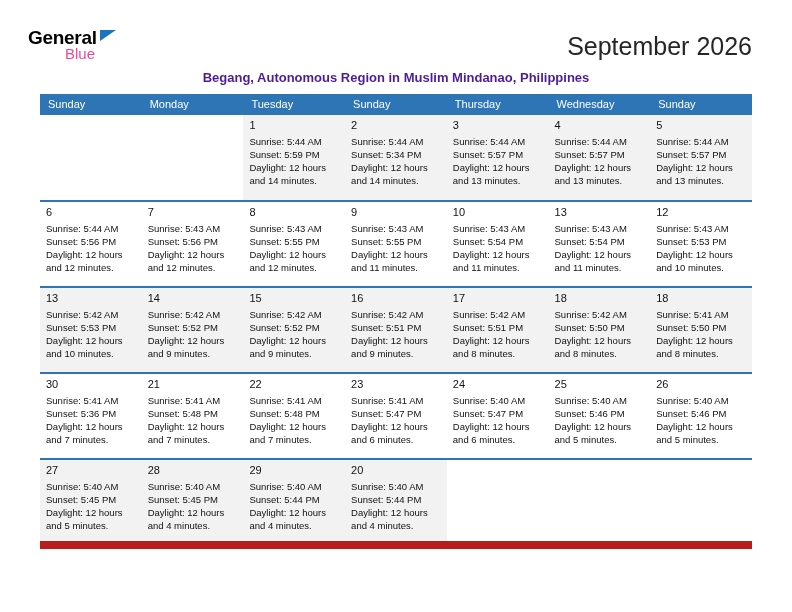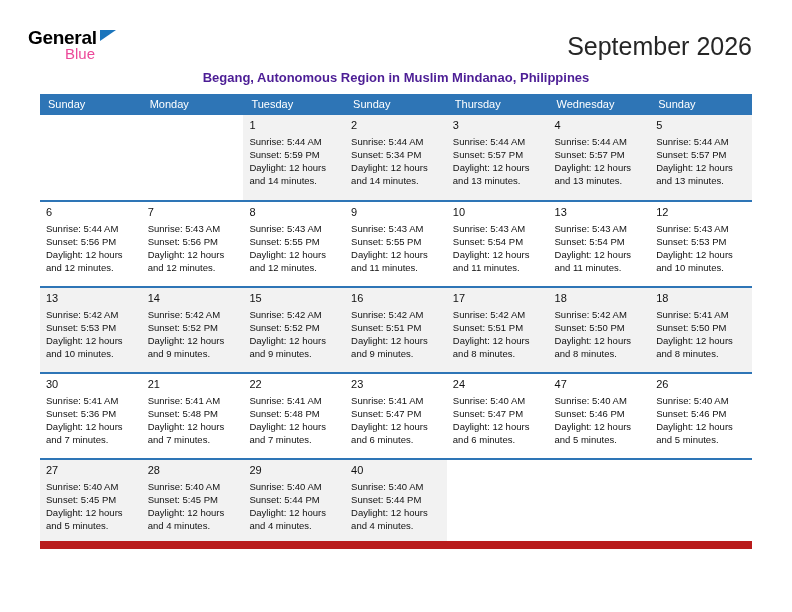--- a/index.html
+++ b/index.html
@@ -217,21 +217,21 @@
             <div>Sunset: 5:47 PM</div>
             <div>Daylight: 12 hours and 6 minutes.</div>
           </td>
           <td class="filled">
             <div class="day-num">24</div>
             <div>Sunrise: 5:40 AM</div>
             <div>Sunset: 5:47 PM</div>
             <div>Daylight: 12 hours and 6 minutes.</div>
           </td>
           <td class="filled">
-            <div class="day-num">47</div>
+            <div class="day-num">25</div>
             <div>Sunrise: 5:40 AM</div>
             <div>Sunset: 5:46 PM</div>
             <div>Daylight: 12 hours and 5 minutes.</div>
           </td>
           <td class="filled">
             <div class="day-num">26</div>
             <div>Sunrise: 5:40 AM</div>
             <div>Sunset: 5:46 PM</div>
             <div>Daylight: 12 hours and 5 minutes.</div>
           </td>
@@ -249,21 +249,21 @@
             <div>Sunset: 5:45 PM</div>
             <div>Daylight: 12 hours and 4 minutes.</div>
           </td>
           <td class="filled">
             <div class="day-num">29</div>
             <div>Sunrise: 5:40 AM</div>
             <div>Sunset: 5:44 PM</div>
             <div>Daylight: 12 hours and 4 minutes.</div>
           </td>
           <td class="filled">
-            <div class="day-num">40</div>
+            <div class="day-num">20</div>
             <div>Sunrise: 5:40 AM</div>
             <div>Sunset: 5:44 PM</div>
             <div>Daylight: 12 hours and 4 minutes.</div>
           </td>
           <td class="empty"></td>
           <td class="empty"></td>
           <td class="empty"></td>
         </tr>
       </tbody>
   </table>

